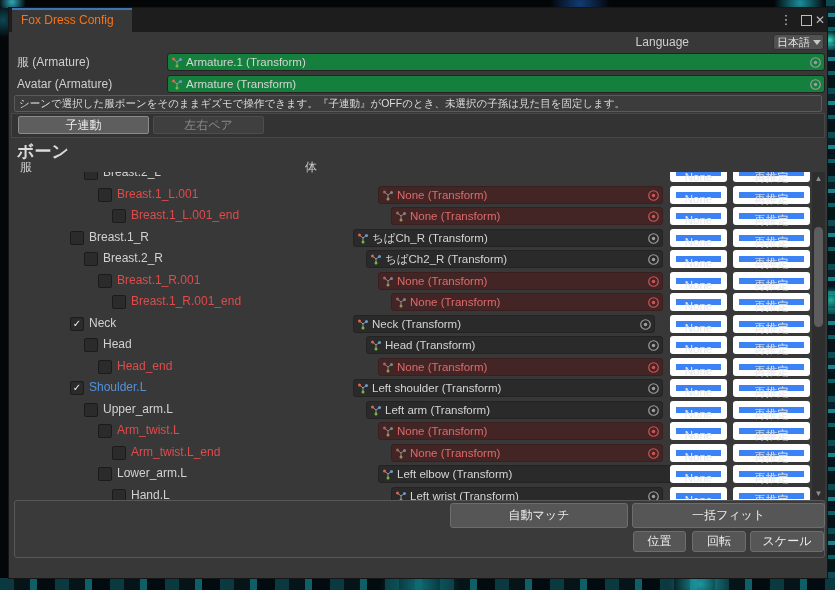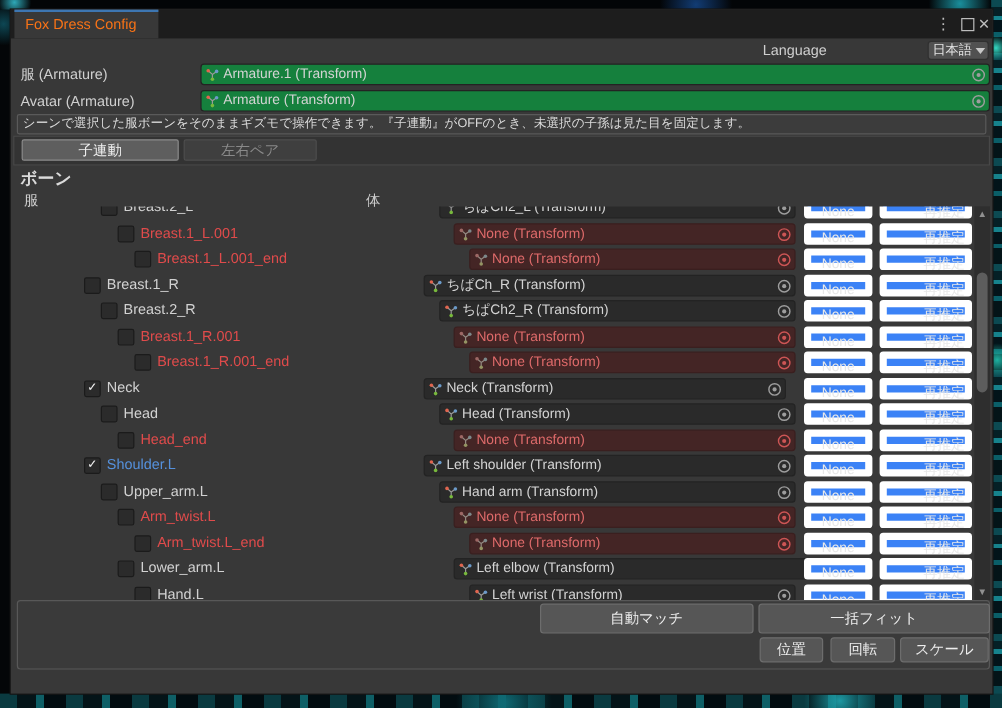--- a/index.html
+++ b/index.html
@@ -63,21 +63,21 @@
     background:#3c3c3c;border:1px solid #5a5a5a;border-radius:2px;
     color:#dcdcdc;font-size:10.5px;line-height:15px;padding-left:4px;white-space:nowrap;overflow:hidden;}
 
   .toggle-bar{position:absolute;left:2px;top:105px;width:814px;height:25px;box-sizing:border-box;
     background:#333333;border:1px solid #484848;}
   .toggle-btn{position:absolute;top:2px;height:18px;box-sizing:border-box;border-radius:2px;
     font-size:12px;line-height:16px;text-align:center;cursor:default;}
   .toggle-on{left:6px;width:131px;background:#5e5e5e;border:1px solid #8a8a8a;color:#f0f0f0;}
   .toggle-off{left:141px;width:111px;background:#3f3f3f;border:1px solid #4d4d4d;color:#8a8a8a;}
 
-  .section-label{position:absolute;left:8px;top:132px;color:#dadada;font-size:14px;font-weight:bold;}
+  .section-label{position:absolute;left:8px;top:132px;color:#dadada;font-size:17px;font-weight:bold;}
   .col-header{position:absolute;top:151px;color:#cccccc;font-size:12px;}
   .col-clothes{left:11px;}
   .col-body{left:296px;}
 
   
   .viewport{position:absolute;left:0;top:164px;width:803px;height:328px;overflow:hidden;}
   .rows{position:absolute;left:0;top:-10px;width:803px;}
   .bone-row{position:relative;height:21.5px;}
   .checkbox{position:absolute;top:4px;width:12px;height:12px;background:#2b2b2b;
     border:1px solid #1b1b1b;border-radius:2px;color:#f2f2f2;font-size:10px;line-height:12px;text-align:center;}
@@ -88,21 +88,21 @@
     border-radius:3px;box-sizing:border-box;color:#d4d4d4;font-size:11.5px;line-height:16px;white-space:nowrap;overflow:hidden;}
   .bone-field.red{background:var(--errbg);border-color:#3a1f1f;color:#de6a6a;}
   .bone-field .ticon{position:absolute;left:3px;top:2px;width:12px;height:12px;}
   .bone-field.red .ticon{filter:saturate(.55) sepia(.3) hue-rotate(-15deg) brightness(.85);}
   .bone-field .val{position:absolute;left:18px;top:0;right:18px;overflow:hidden;}
   .bone-field .picker{color:#9d9d9d;}
   .bone-field.red .picker{color:#cd5555;}
   .mini-btn{position:absolute;top:2px;height:18px;box-sizing:border-box;background:#3b82f6;
     border:6px solid #ffffff;border-radius:3px;color:#e8e8e8;font-size:11.5px;line-height:15px;text-align:center;cursor:default;}
   .btn-none{left:661px;width:57px;}
-  .btn-reest{left:724px;width:77px;text-align:right;}
+  .btn-reest{left:724px;width:77px;}
 
   
   .scrollbar{position:absolute;left:803px;top:164px;width:13px;height:328px;background:#2e2e2e;}
   .scroll-arrow{position:absolute;left:0;width:13px;height:13px;color:#909090;font-size:8px;line-height:13px;text-align:center;}
   .scroll-up{top:0;}
   .scroll-down{bottom:0;}
   .scroll-thumb{position:absolute;left:2px;top:55px;width:9px;height:100px;background:#5d5d5d;border-radius:5px;}
 
   
   .bottom-panel{position:absolute;left:5px;top:492px;width:811px;height:58px;box-sizing:border-box;
@@ -189,35 +189,20 @@
 
   <div class="section-label">ボーン</div>
   <div class="col-header col-clothes">服</div>
   <div class="col-header col-body">体</div>
 
   <div class="viewport">
     <div class="rows">
         <div class="bone-row">
           <div class="checkbox" style="left: 75px;"></div>
           <div class="bone-label" style="left: 94px;">Breast.2_L</div>
-          <div class="bone-field" style="left: 357px; width: 297px;">
-            <span class="ticon"><svg viewBox="0 0 12 12">
-                <path d="M6 6 L2.5 3 M6 6 L9.5 3.5 M6 6 L6 10" stroke="#9a9a9a" stroke-width="1" fill="none"></path>
-                <circle cx="2.5" cy="3" r="1.5" fill="#e0654f"></circle>
-                <circle cx="9.5" cy="3.5" r="1.5" fill="#6b9ac9"></circle>
-                <circle cx="6" cy="10" r="1.5" fill="#78b93c"></circle>
-              </svg></span>
-            <span class="val">ちぱCh2_L (Transform)</span>
-            <span class="picker">
-              <svg viewBox="0 0 12 12">
-                <circle cx="6" cy="6" r="4.4" fill="none" stroke="currentColor" stroke-width="1.1"></circle>
-                <circle cx="6" cy="6" r="1.6" fill="currentColor"></circle>
-              </svg>
-            </span>
-          </div>
           <div class="mini-btn btn-none">None</div>
           <div class="mini-btn btn-reest">再推定</div>
         </div>
         <div class="bone-row">
           <div class="checkbox" style="left: 89px;"></div>
           <div class="bone-label red" style="left: 108px;">Breast.1_L.001</div>
           <div class="bone-field red" style="left: 369px; width: 285px;">
             <span class="ticon"><svg viewBox="0 0 12 12">
                 <path d="M6 6 L2.5 3 M6 6 L9.5 3.5 M6 6 L6 10" stroke="#9a9a9a" stroke-width="1" fill="none"></path>
                 <circle cx="2.5" cy="3" r="1.5" fill="#e0654f"></circle>
@@ -427,21 +412,21 @@
         <div class="bone-row">
           <div class="checkbox" style="left: 75px;"></div>
           <div class="bone-label" style="left: 94px;">Upper_arm.L</div>
           <div class="bone-field" style="left: 357px; width: 297px;">
             <span class="ticon"><svg viewBox="0 0 12 12">
                 <path d="M6 6 L2.5 3 M6 6 L9.5 3.5 M6 6 L6 10" stroke="#9a9a9a" stroke-width="1" fill="none"></path>
                 <circle cx="2.5" cy="3" r="1.5" fill="#e0654f"></circle>
                 <circle cx="9.5" cy="3.5" r="1.5" fill="#6b9ac9"></circle>
                 <circle cx="6" cy="10" r="1.5" fill="#78b93c"></circle>
               </svg></span>
-            <span class="val">Hand arm (Transform)</span>
+            <span class="val">Left arm (Transform)</span>
             <span class="picker">
               <svg viewBox="0 0 12 12">
                 <circle cx="6" cy="6" r="4.4" fill="none" stroke="currentColor" stroke-width="1.1"></circle>
                 <circle cx="6" cy="6" r="1.6" fill="currentColor"></circle>
               </svg>
             </span>
           </div>
           <div class="mini-btn btn-none">None</div>
           <div class="mini-btn btn-reest">再推定</div>
         </div>

